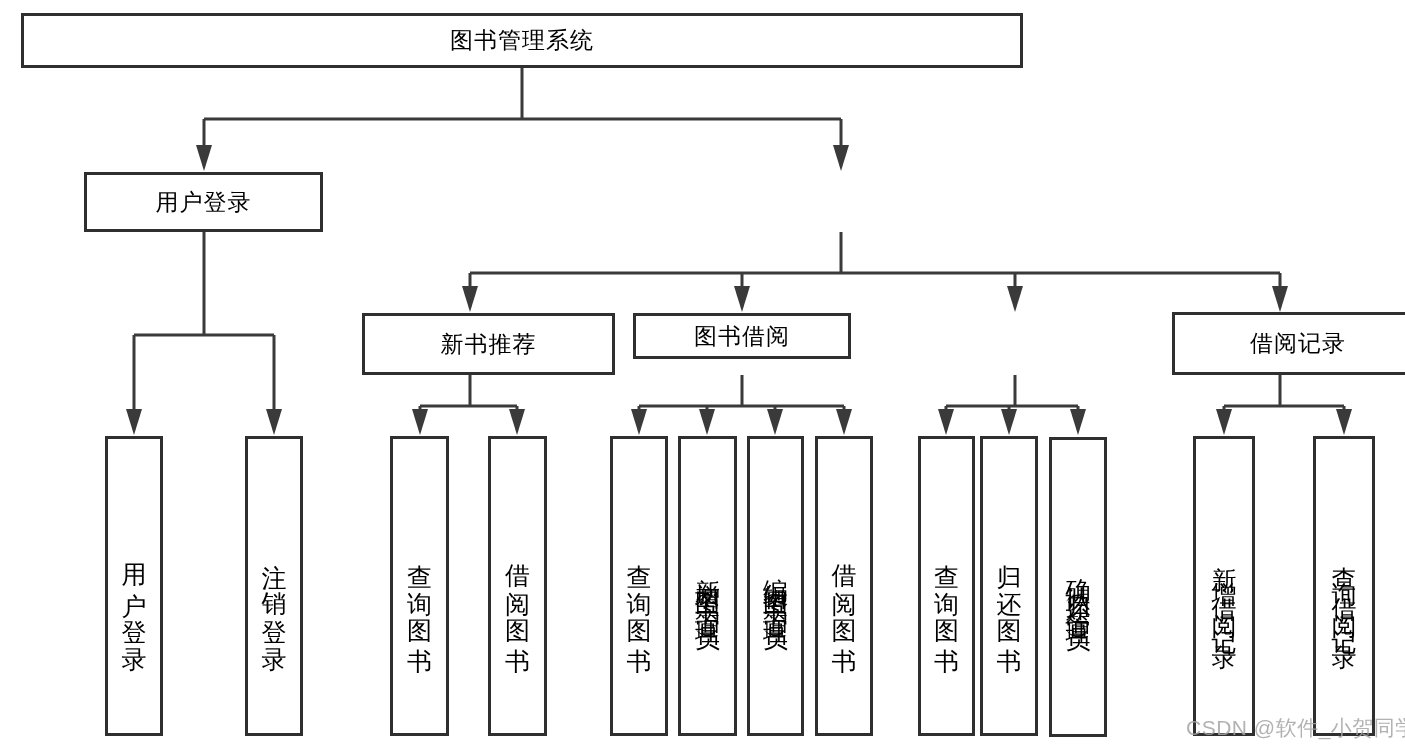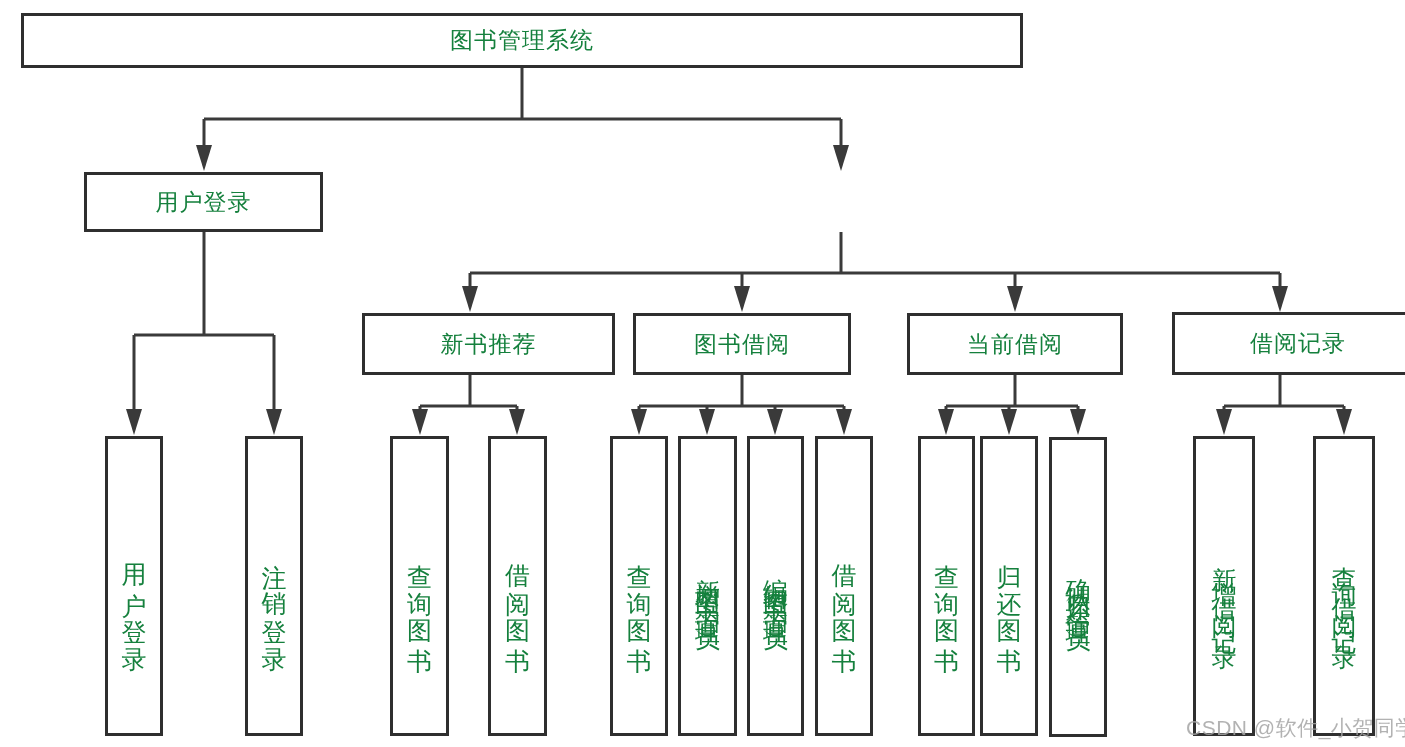--- a/index.html
+++ b/index.html
@@ -12,21 +12,21 @@
   }
   #wires{position:absolute;left:0;top:0;width:1405px;height:747px;}
   .box{
     position:absolute;
     box-sizing:border-box;
     border:3px solid #2f2f2f;
     background:#ffffff;
     display:flex;
     align-items:center;
     justify-content:center;
-    color:#15803d;
+    color:#000000;
     z-index:2;
   }
   .box.h span{
     font-size:23px;
     letter-spacing:1px;
     white-space:nowrap;
   }
   .box.v span{
     writing-mode:vertical-rl;
     text-orientation:mixed;
@@ -103,25 +103,22 @@
     <span>图书管理系统</span>
   </div>
 
   <div class="box h" style="left:84px;top:172px;width:239px;height:60px">
     <span>用户登录</span>
   </div>
 
   <div class="box h" style="left:362px;top:313px;width:253px;height:62px">
     <span>新书推荐</span>
   </div>
-  <div class="box h" style="left:633px;top:313px;width:218px;height:62px">
+  <div class="box h" style="left:633px;top:313px;width:218px;height:46px">
     <span>图书借阅</span>
-  </div>
-  <div class="box h" style="left:907px;top:313px;width:216px;height:62px">
-    <span>当前借阅</span>
   </div>
   <div class="box h" style="left:1172px;top:312px;width:252px;height:63px">
     <span>借阅记录</span>
   </div>
 
   <div class="box v" style="left:105px;top:436px;width:58px;height:300px">
     <span class="vlabel" style="letter-spacing: 28px; margin-bottom: -28px;">用户登录</span>
   </div>
   <div class="box v" style="left:245px;top:436px;width:58px;height:300px">
     <span class="vlabel" style="letter-spacing: 28px; margin-bottom: -28px;">注销登录</span>

